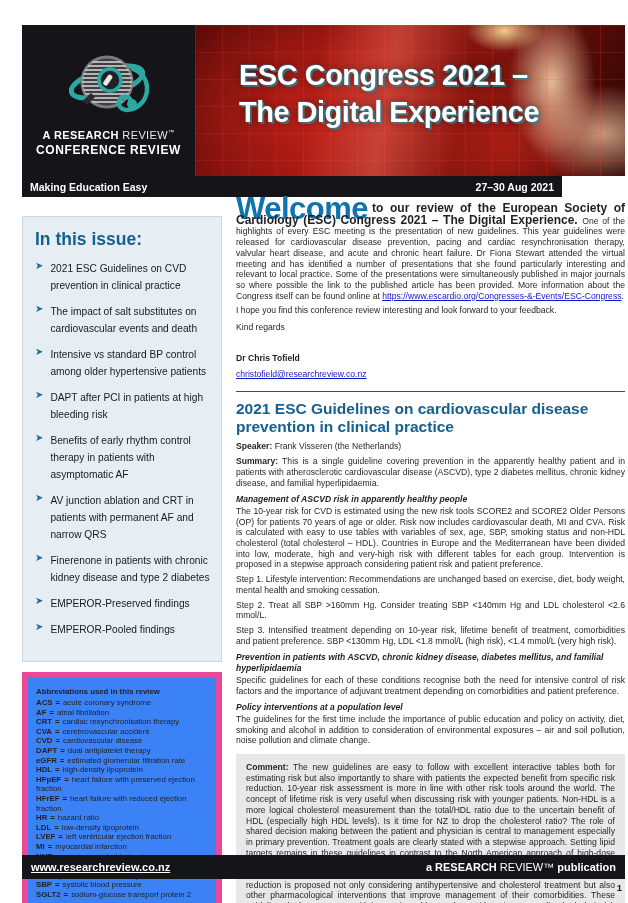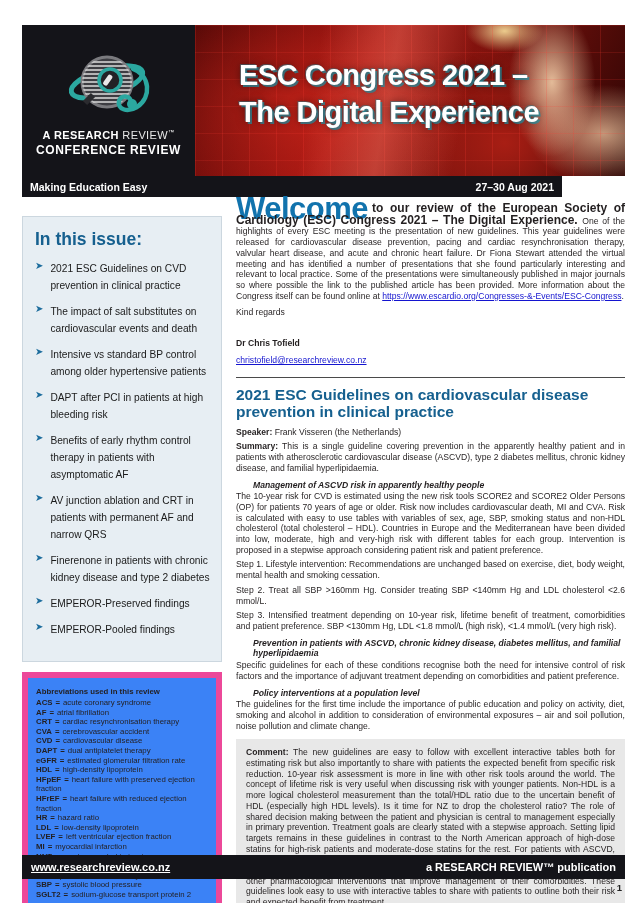--- a/index.html
+++ b/index.html
@@ -64,31 +64,31 @@
   .welcome-word{color:#1173ad;font-size:31px;font-weight:bold;letter-spacing:-.5px;
                 vertical-align:-7px;margin-right:4px;}
   .welcome-p .lead{font-size:12px;}
   .body-p{margin:4px 0 0 0;font-size:8.6px;line-height:10.7px;text-align:justify;}
   a.link{color:#1414cf;text-decoration:underline;cursor:pointer;}
   .sig{margin:6px 0 0 0;font-size:8.6px;line-height:10.7px;}
   .sig-name{font-weight:bold;margin-top:6px;}
   .rule{border-top:1px solid #4a4a4a;margin:10px 0 8px 0;}
   .section-heading{color:#16608f;font-size:15.5px;line-height:17.5px;font-weight:bold;margin:0 0 6px 0;}
   .kv-label{font-weight:bold;}
-  .subhead{margin:6px 0 0 17px;font-size:8.6px;line-height:10.7px;font-weight:bold;font-style:italic;}
+  .subhead{margin:6px 0 0 0;font-size:8.6px;line-height:10.7px;font-weight:bold;font-style:italic;}
   .comment-box{margin-top:8px;background:#e8e8e8;padding:8px 10px;font-size:8.6px;
                line-height:10.7px;text-align:justify;}
 
   
   .footbar{position:absolute;left:22px;top:855px;width:603px;height:24px;background:#141419;
            display:flex;align-items:center;justify-content:space-between;padding:0 9px;box-sizing:border-box;}
   .footbar a{color:#fff;font-size:11px;font-weight:bold;text-decoration:underline;cursor:pointer;}
   .footbar .pub{color:#fff;font-size:11px;}
   .footbar .pub b{font-weight:bold;}
-  .footbar .pub .light{font-weight:700;text-align:center;}
+  .footbar .pub .light{font-weight:400;text-align:center;}
   .pagenum{position:absolute;right:6px;top:882px;font-size:9.5px;font-weight:bold;color:#222;}
 </style>
 </head>
 <body>
 
 <div class="page">
 
   <div class="masthead">
     <div class="logo-box">
       <svg class="logo-art" width="120" height="78" viewBox="0 0 120 78">
@@ -199,20 +199,21 @@
     </div>
 
     <div class="racp-box">
       <p class="racp-text"><b>RACP MyCPD Program participants can claim one credit per hour</b><span> (maximum of 60 credits per year) for reading and evaluating Research Reviews.</span></p>
       <p class="racp-info"><span>FOR MORE INFORMATION </span><a>CLICK HERE</a></p>
     </div>
   </div>
 
   <div class="main">
     <p class="welcome-p"><span class="welcome-word">Welcome</span><b class="lead">to our review of the European Society of Cardiology (ESC) Congress 2021 – The Digital Experience. </b><span>One of the highlights of every ESC meeting is the presentation of new guidelines. This year guidelines were released for cardiovascular disease prevention, pacing and cardiac resynchronisation therapy, valvular heart disease, and acute and chronic heart failure. Dr Fiona Stewart attended the virtual meeting and has identified a number of presentations that she found particularly interesting and relevant to local practice. Some of the presentations were simultaneously published in major journals so where possible the link to the published article has been provided. More information about the Congress itself can be found online at </span><a class="link">https://www.escardio.org/Congresses-&amp;-Events/ESC-Congress</a><span>.</span></p>
+    <p class="body-p">I hope you find this conference review interesting and look forward to your feedback.</p>
     <p class="sig">Kind regards</p>
     <p class="sig sig-name" style="margin-top:20px">Dr Chris Tofield</p>
     <a class="link" style="font-size:8.6px">christofield@researchreview.co.nz</a>
 
     <div class="rule"></div>
 
     <h2 class="section-heading">2021 ESC Guidelines on cardiovascular disease prevention in clinical practice</h2>
     <p class="body-p" style="margin-top:0"><span class="kv-label">Speaker: </span><span>Frank Visseren (the Netherlands)</span></p>
     <p class="body-p"><span class="kv-label">Summary: </span><span>This is a single guideline covering prevention in the apparently healthy patient and in patients with atherosclerotic cardiovascular disease (ASCVD), type 2 diabetes mellitus, chronic kidney disease, and familial hyperlipidaemia.</span></p>
 

